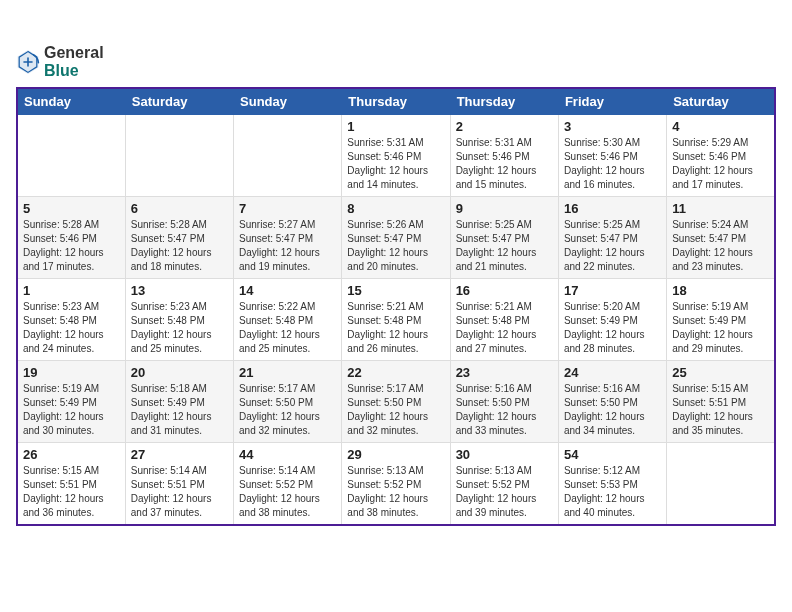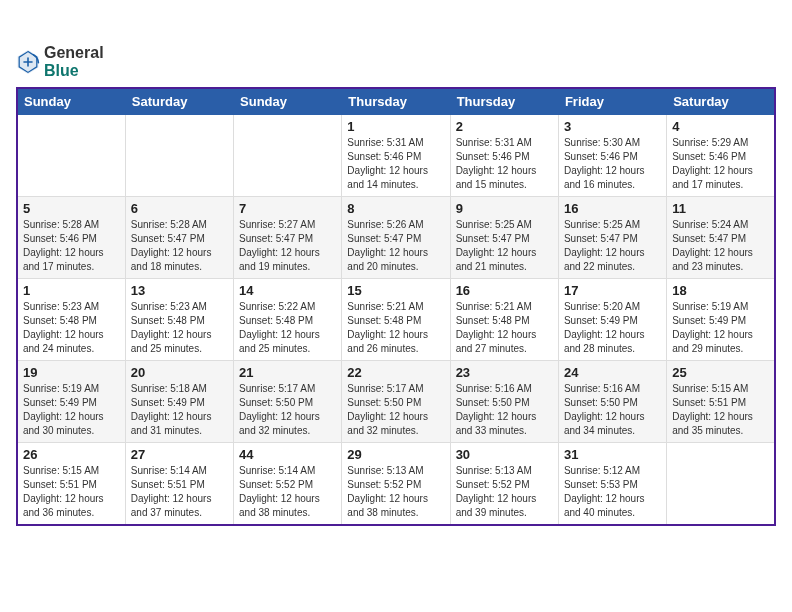--- a/index.html
+++ b/index.html
@@ -241,19 +241,19 @@
         </td>
         <td>
           <div class="day-number">29</div>
           <div class="day-info">Sunrise: 5:13 AM<br>Sunset: 5:52 PM<br>Daylight: 12 hours<br>and 38 minutes.</div>
         </td>
         <td>
           <div class="day-number">30</div>
           <div class="day-info">Sunrise: 5:13 AM<br>Sunset: 5:52 PM<br>Daylight: 12 hours<br>and 39 minutes.</div>
         </td>
         <td>
-          <div class="day-number">31</div>
+          <div class="day-number">54</div>
           <div class="day-info">Sunrise: 5:12 AM<br>Sunset: 5:53 PM<br>Daylight: 12 hours<br>and 40 minutes.</div>
         </td>
         <td class="empty-cell"></td>
       </tr>
     </tbody>
 </table>
 
 </body></html>

